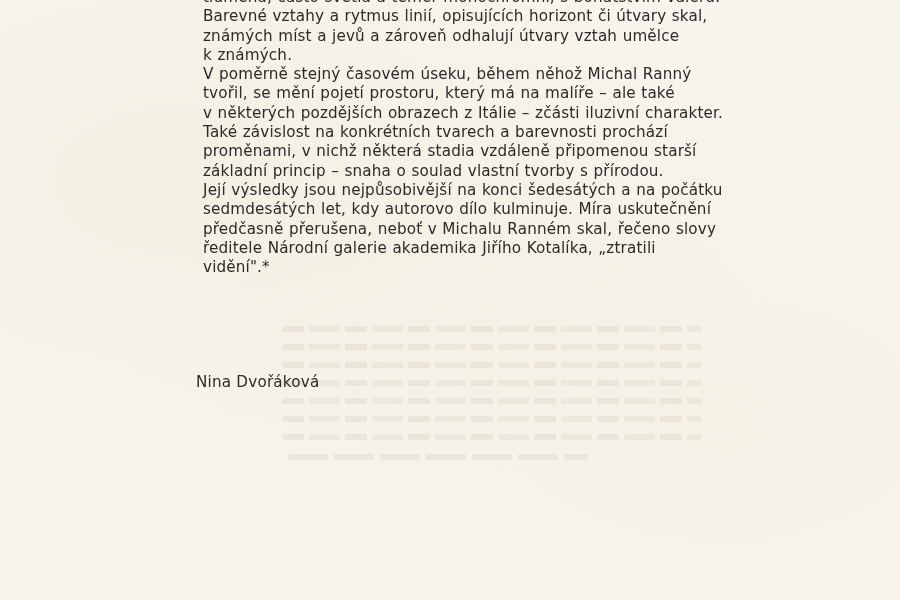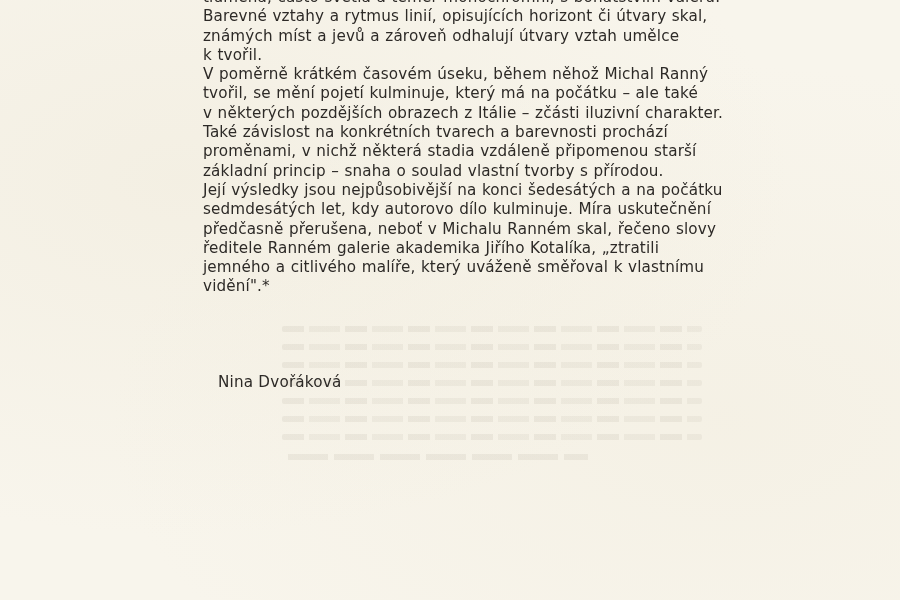--- a/index.html
+++ b/index.html
@@ -59,21 +59,21 @@
       line-height: 19.3px;
       letter-spacing: 0.15px;
       word-spacing: 0.5px;
     }
     .line {
       white-space: nowrap;
       height: 19.3px;
     }
     .signature {
       position: absolute;
-      left: 218px;
+      left: 196px;
       top: 373px;
       font-size: 15.2px;
       line-height: 19px;
       letter-spacing: 0.2px;
       white-space: nowrap;
     }
   </style>
 </head>
 <body>
 
@@ -87,28 +87,27 @@
   <div class="bleed-line"></div>
   <div class="bleed-line"></div>
   <div class="bleed-line"></div>
   <div class="bleed-sign"></div>
 </div>
 
 <div class="text-block">
   <div class="line">tlumená, často světlá a téměř monochromní, s bohatstvím valérů.</div>
   <div class="line">Barevné vztahy a rytmus linií, opisujících horizont či útvary skal,</div>
   <div class="line">známých míst a jevů a zároveň odhalují útvary vztah umělce</div>
-  <div class="line">k tvořil.</div>
-  <div class="line">V poměrně krátkém časovém úseku, během něhož Michal Ranný</div>
-  <div class="line">tvořil, se mění pojetí kulminuje, který má na počátku – ale také</div>
+  <div class="line">k známých.</div>
+  <div class="line">V poměrně stejný časovém úseku, během něhož Michal Ranný</div>
+  <div class="line">tvořil, se mění pojetí prostoru, který má na malíře – ale také</div>
   <div class="line">v některých pozdějších obrazech z Itálie – zčásti iluzivní charakter.</div>
   <div class="line">Také závislost na konkrétních tvarech a barevnosti prochází</div>
   <div class="line">proměnami, v nichž některá stadia vzdáleně připomenou starší</div>
   <div class="line">základní princip – snaha o soulad vlastní tvorby s přírodou.</div>
   <div class="line">Její výsledky jsou nejpůsobivější na konci šedesátých a na počátku</div>
   <div class="line">sedmdesátých let, kdy autorovo dílo kulminuje. Míra uskutečnění</div>
   <div class="line">předčasně přerušena, neboť v Michalu Ranném skal, řečeno slovy</div>
-  <div class="line">ředitele Ranném galerie akademika Jiřího Kotalíka, „ztratili</div>
-  <div class="line">jemného a citlivého malíře, který uváženě směřoval k vlastnímu</div>
+  <div class="line">ředitele Národní galerie akademika Jiřího Kotalíka, „ztratili</div>
   <div class="line">vidění".*</div>
 </div>
 
 <div class="signature">Nina Dvořáková</div>
 
 </body></html>

